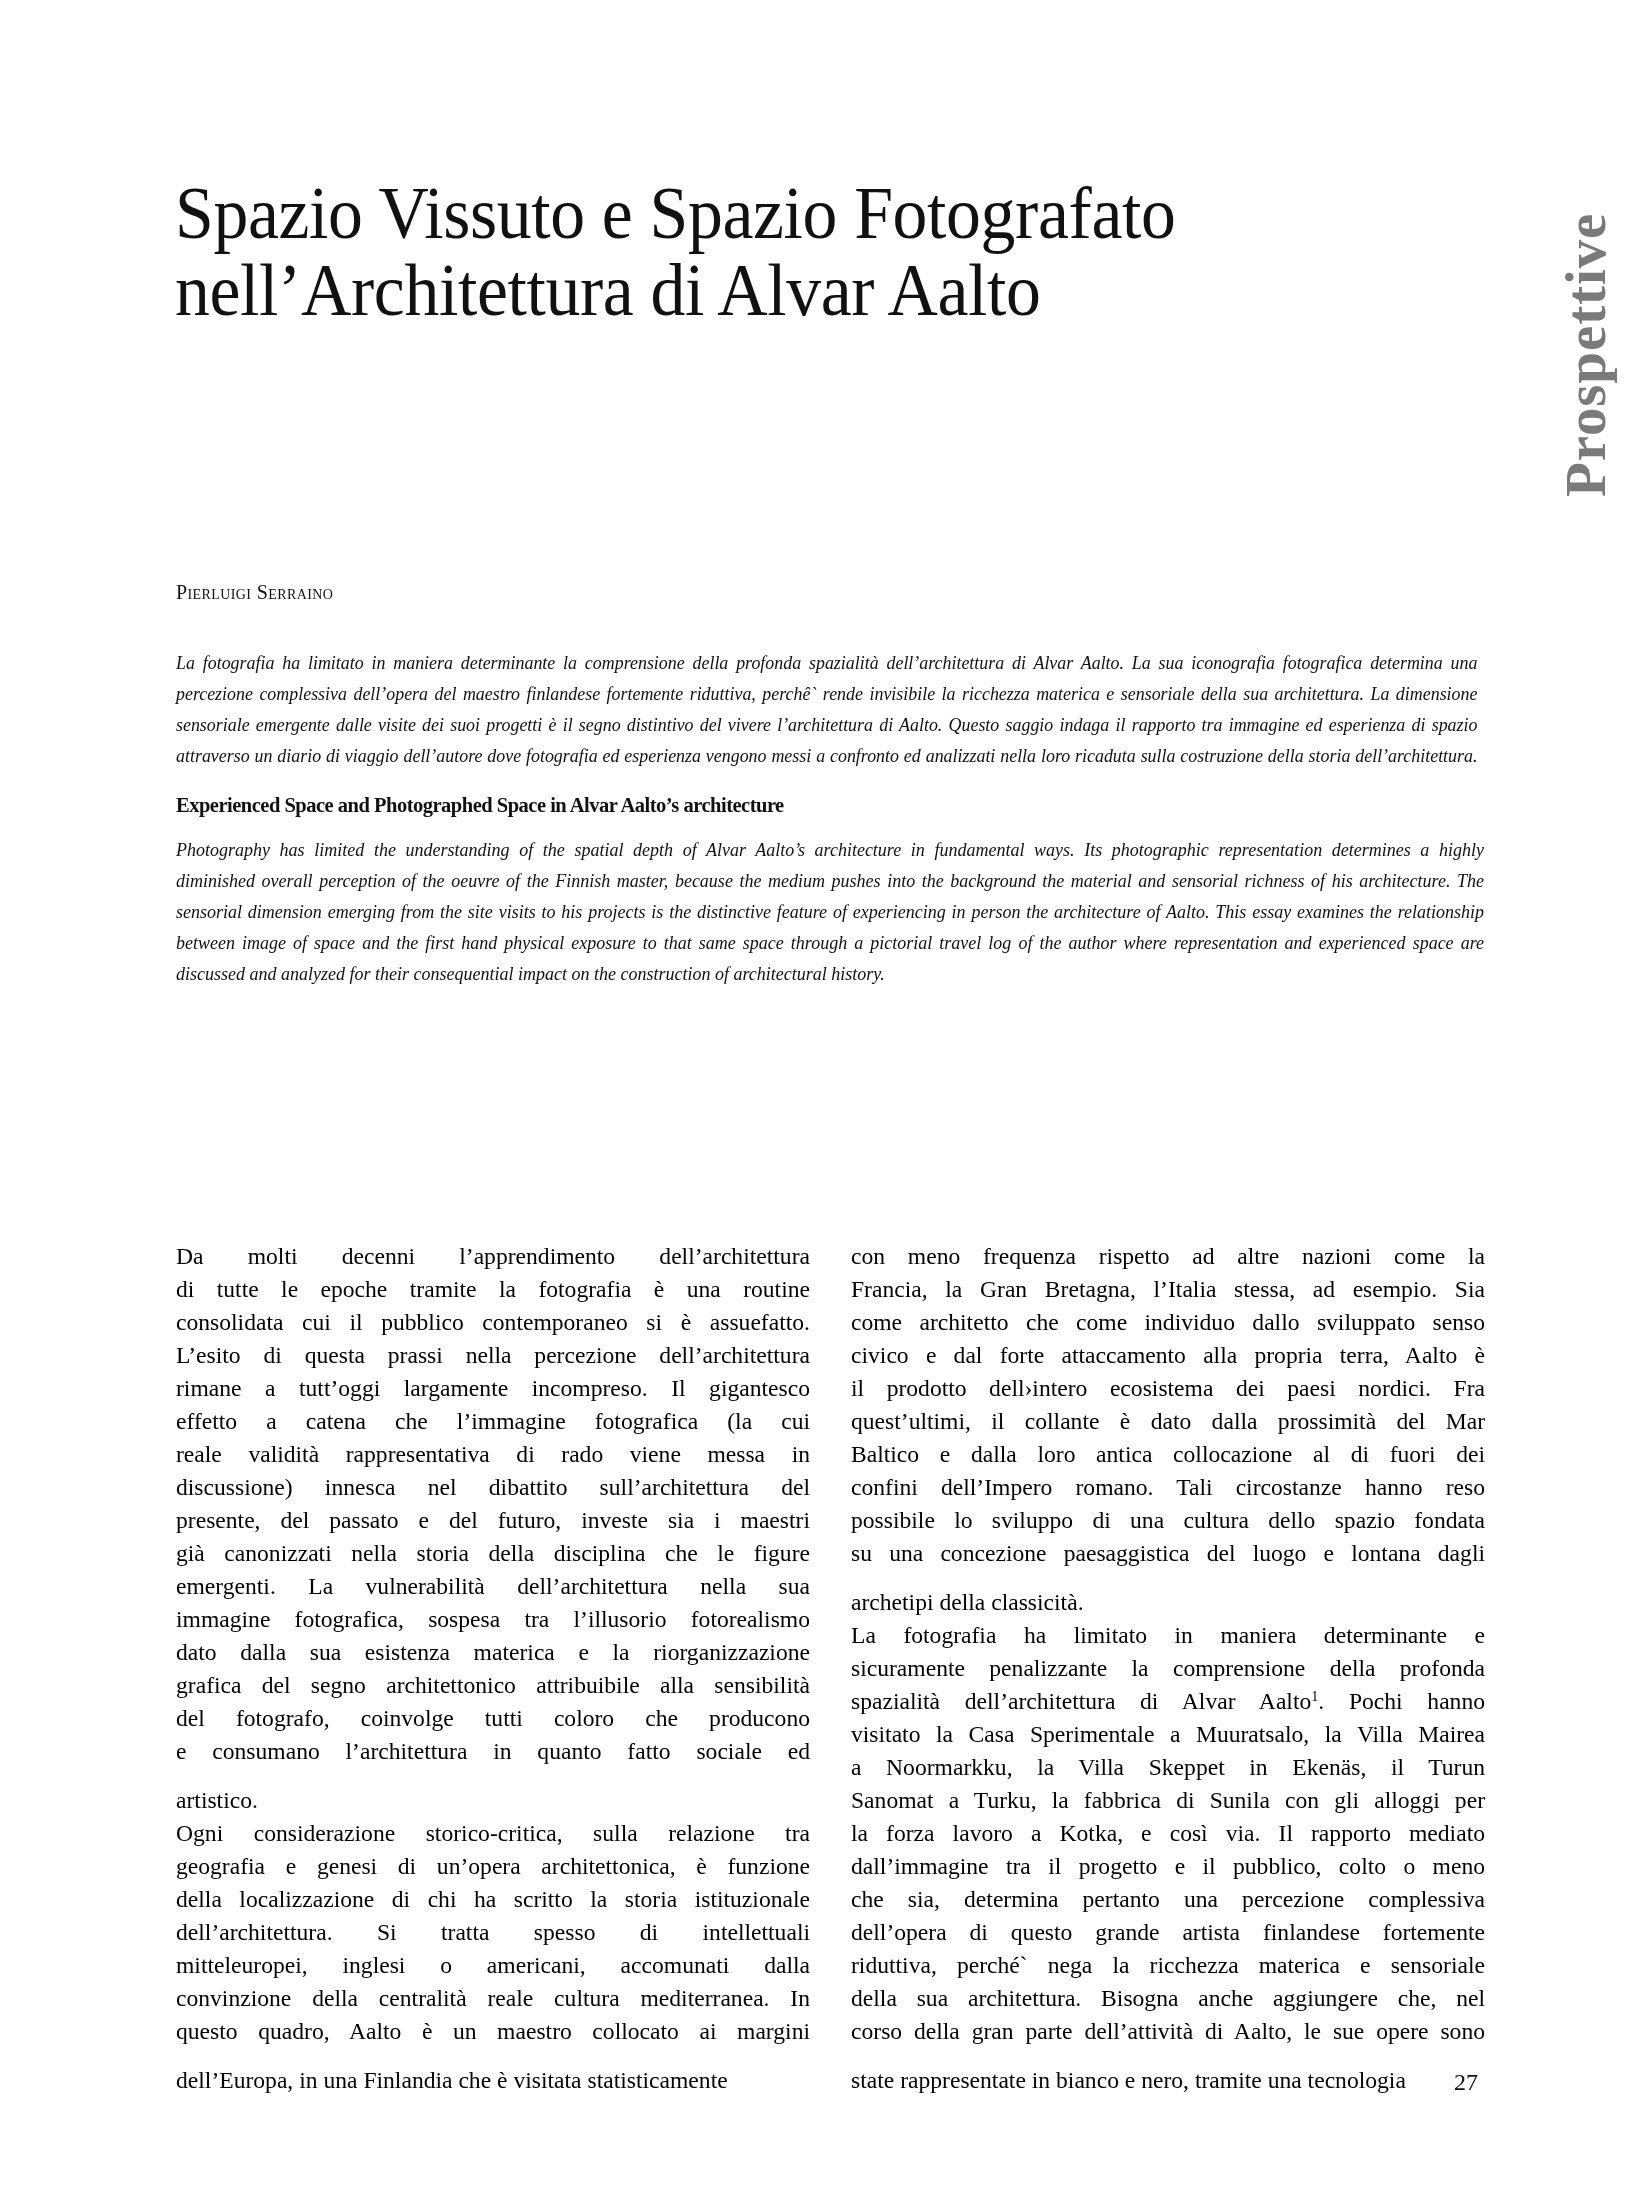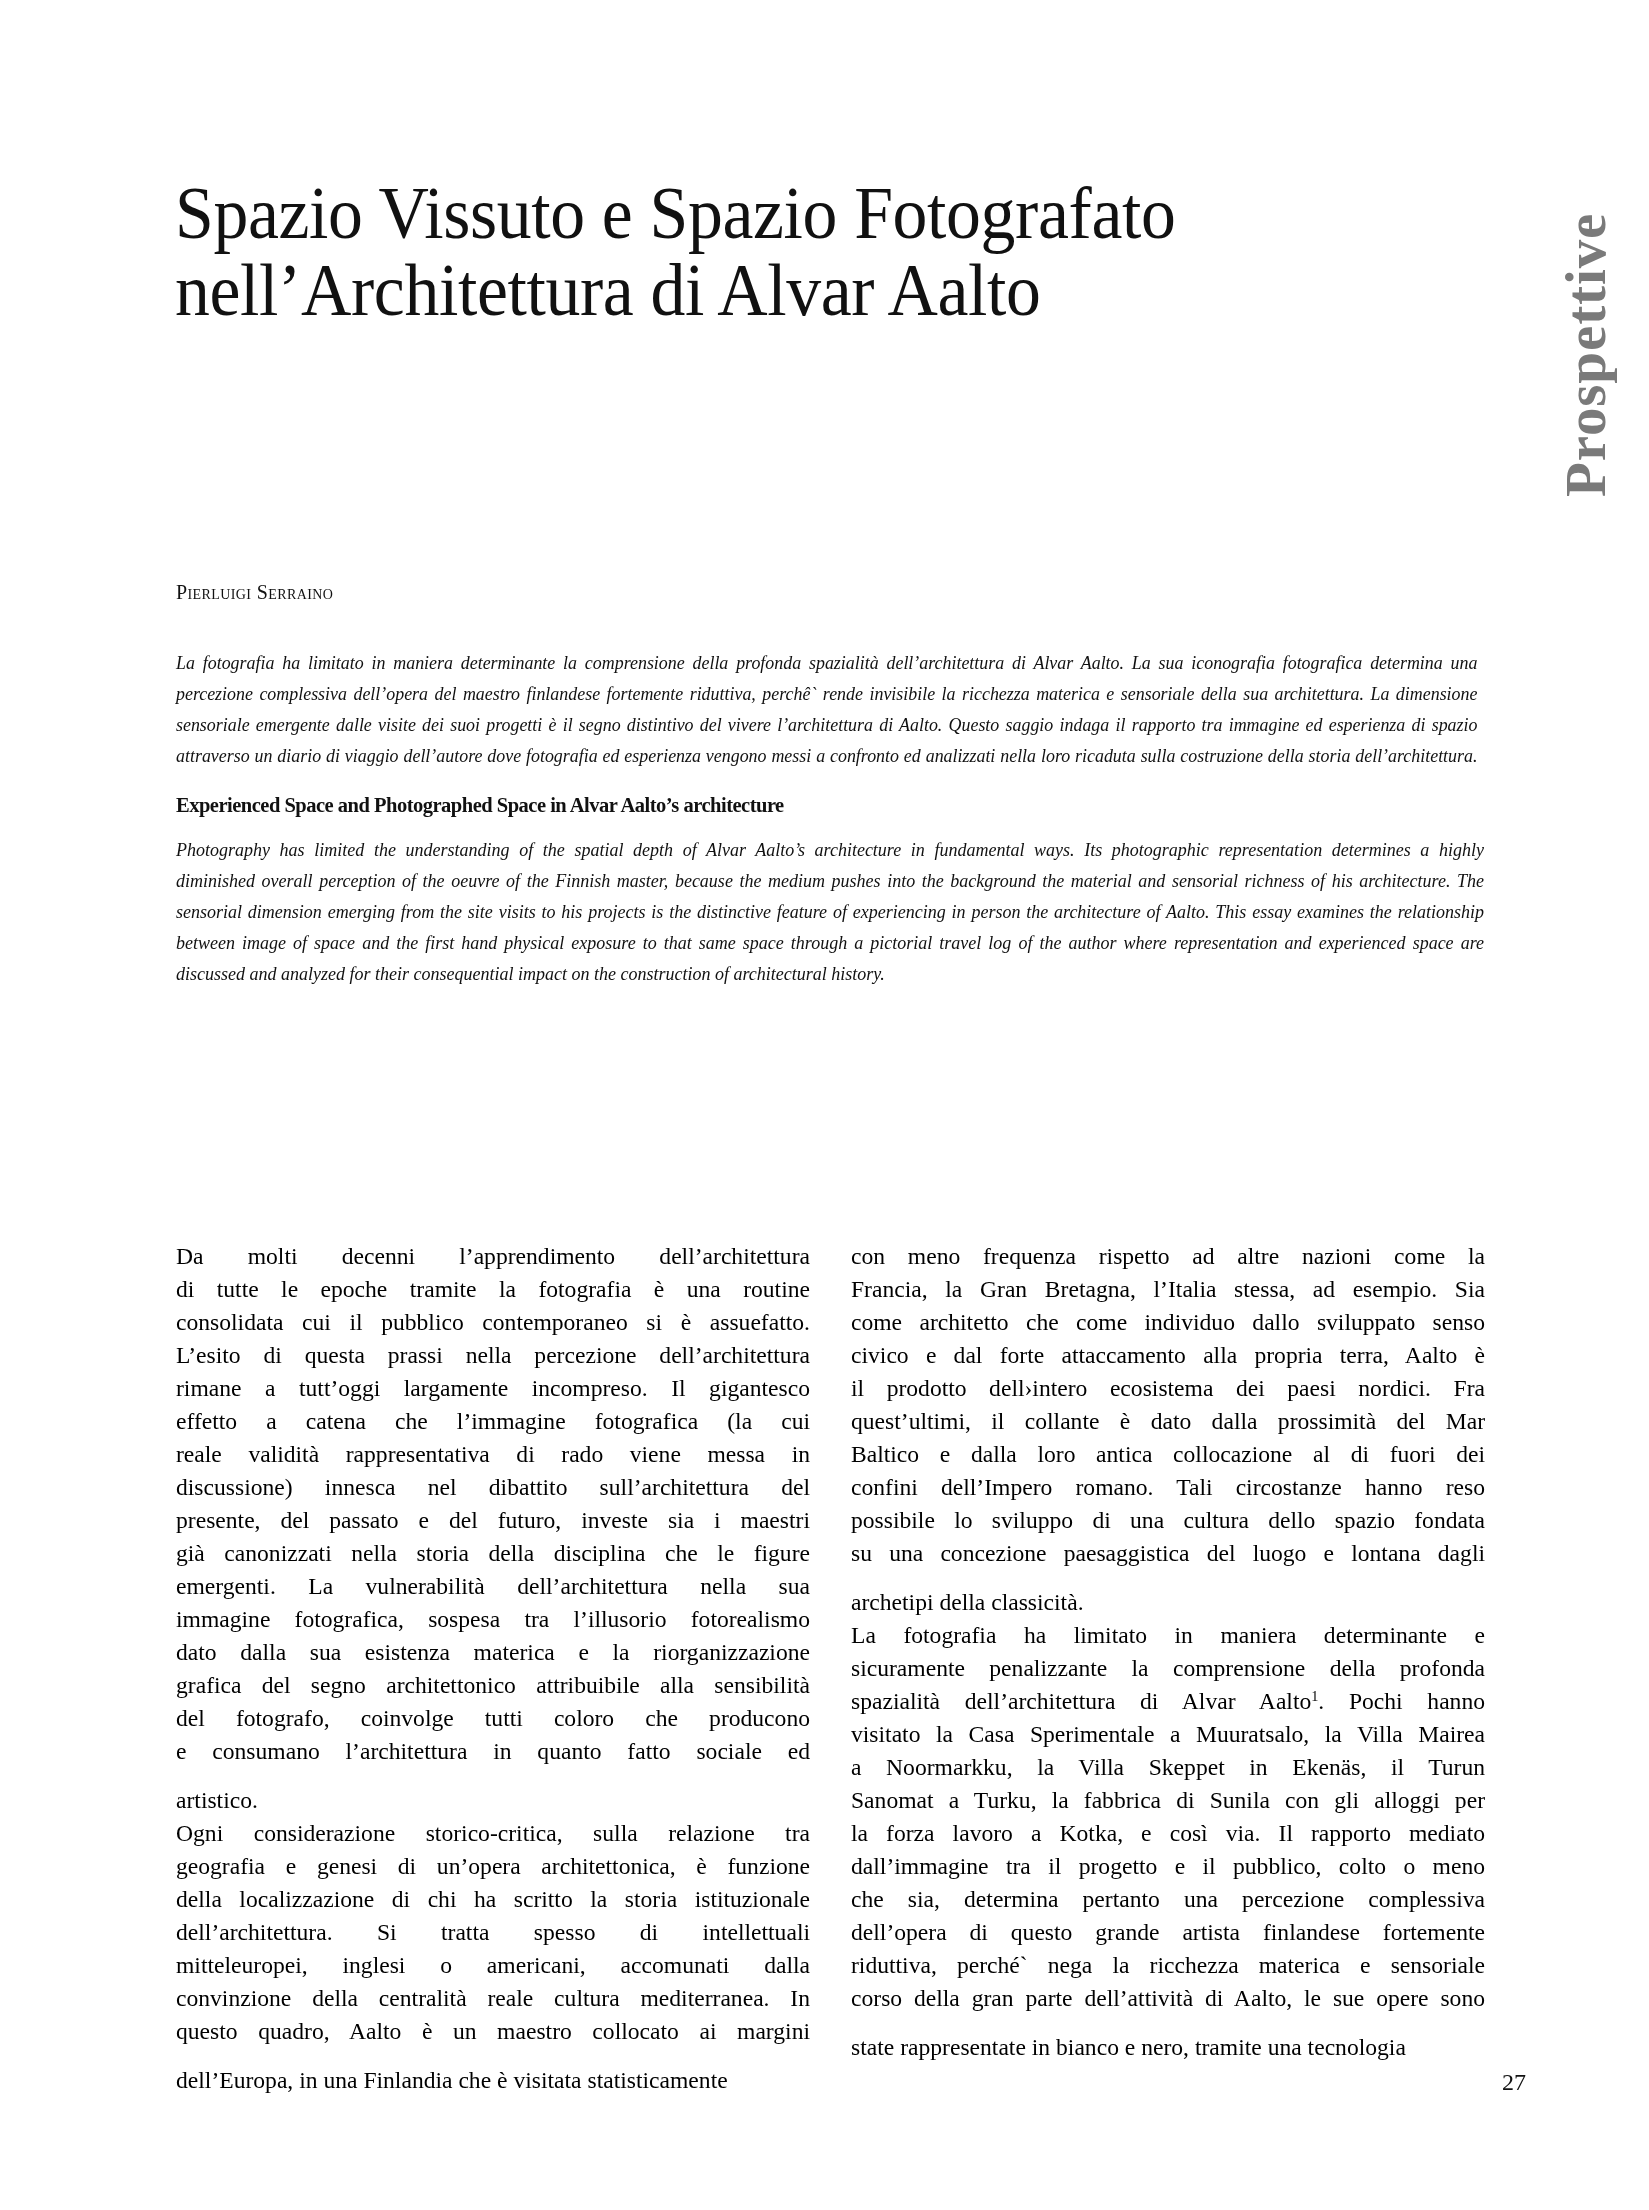--- a/index.html
+++ b/index.html
@@ -16,21 +16,21 @@
   .abstract p span.last { text-align-last: left; }
   #abstract-it { top: 648px; transform: scaleX(0.995); transform-origin: left top; }
   #en-heading { left: 176px; top: 794px; font-size: 20.5px; font-weight: bold; letter-spacing: -0.5px; color: #111; white-space: nowrap; }
   #abstract-en { top: 835px; }
   .col { top: 1240px; width: 634px; font-size: 23.6px; line-height: 33px; color: #000000; }
   .col .ln { display: block; white-space: nowrap; text-align: justify; text-align-last: justify; height: 33px; overflow: visible; }
   .col .ln.last { text-align-last: left; margin-top: 16px; }
   #col-left { left: 176px; }
   #col-right { left: 851px; }
   sup { font-size: 60%; line-height: 0; vertical-align: 0.55em; }
-  #page-number { left: 1454px; top: 2069px; font-size: 24px; color: #111; margin-left: 48px; }
+  #page-number { left: 1454px; top: 2069px; font-size: 24px; color: #111; }
 </style>
 </head>
 <body>
 
 <h1 id="title" class="abs">
   <span>Spazio Vissuto e Spazio Fotografato</span>
   <span>nell’Architettura di Alvar Aalto</span>
 </h1>
 
 <div id="section-tab" class="abs">
@@ -103,18 +103,19 @@
     <span class="ln">sicuramente penalizzante la comprensione della profonda</span>
     <span class="ln">spazialità dell’architettura di Alvar Aalto<sup>1</sup><span>. Pochi hanno</span></span>
     <span class="ln">visitato la Casa Sperimentale a Muuratsalo, la Villa Mairea</span>
     <span class="ln">a Noormarkku, la Villa Skeppet in Ekenäs, il Turun</span>
     <span class="ln">Sanomat a Turku, la fabbrica di Sunila con gli alloggi per</span>
     <span class="ln">la forza lavoro a Kotka, e così via. Il rapporto mediato</span>
     <span class="ln">dall’immagine tra il progetto e il pubblico, colto o meno</span>
     <span class="ln">che sia, determina pertanto una percezione complessiva</span>
     <span class="ln">dell’opera di questo grande artista finlandese fortemente</span>
     <span class="ln">riduttiva, perché` nega la ricchezza materica e sensoriale</span>
+    <span class="ln">della sua architettura. Bisogna anche aggiungere che, nel</span>
     <span class="ln">corso della gran parte dell’attività di Aalto, le sue opere sono</span>
     <span class="ln last">state rappresentate in bianco e nero, tramite una tecnologia</span>
   </div>
 
 <div id="page-number" class="abs">27</div>
 
 
 </body></html>

